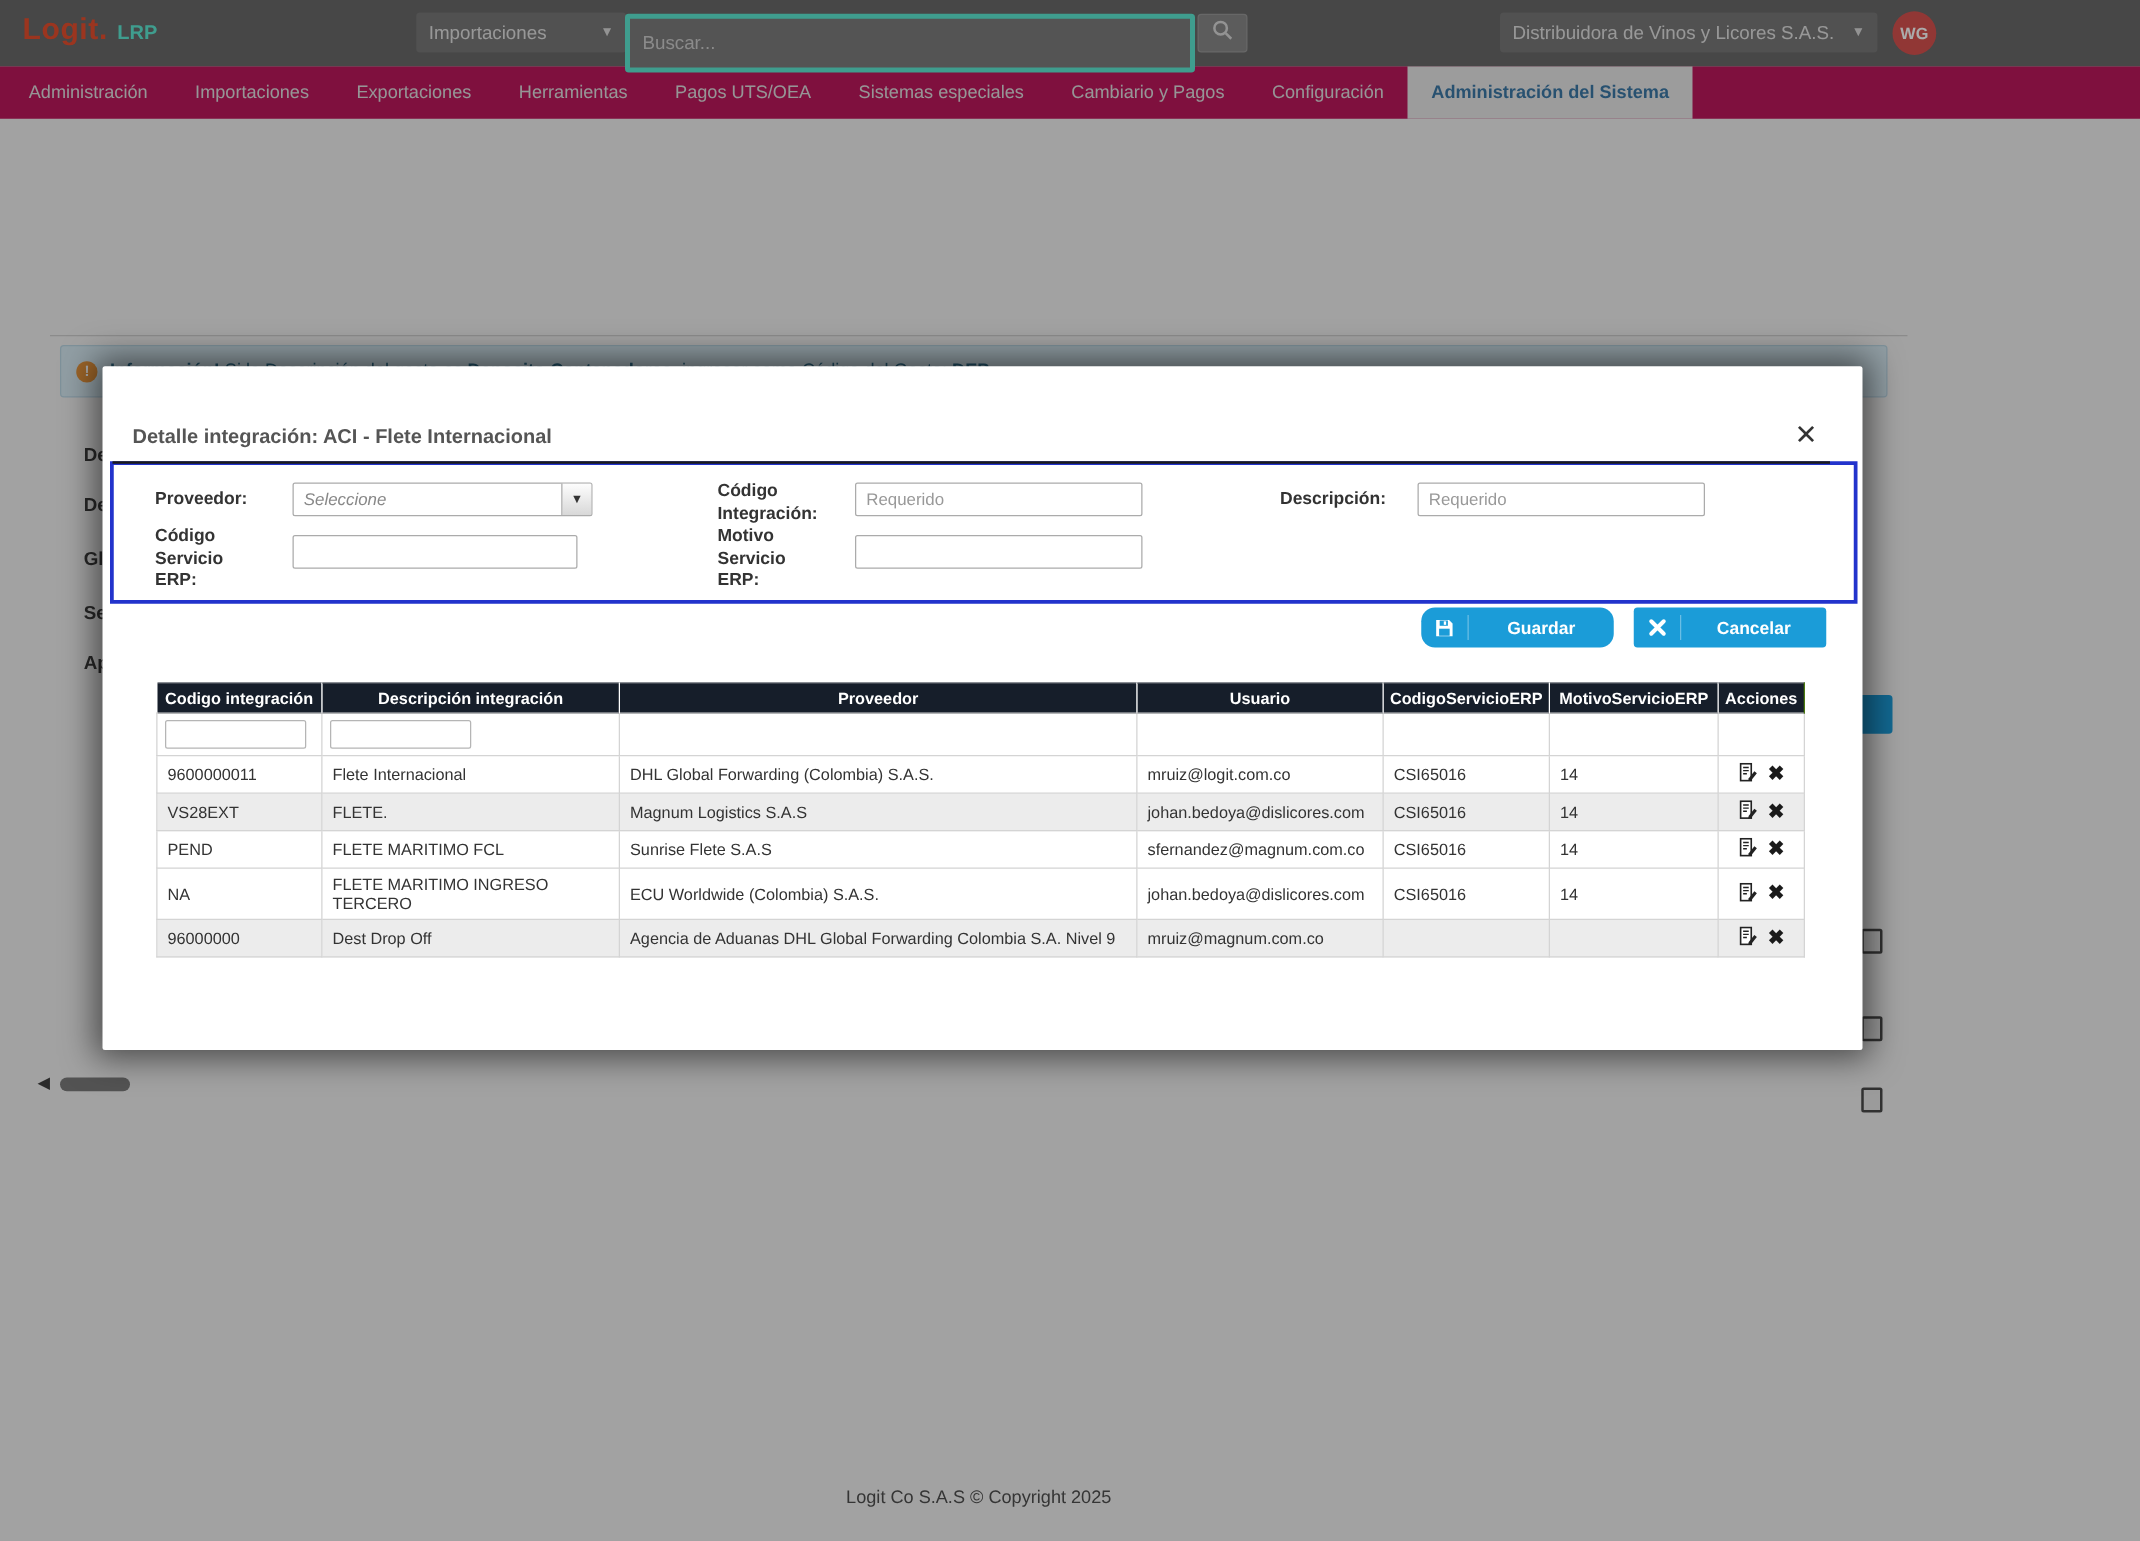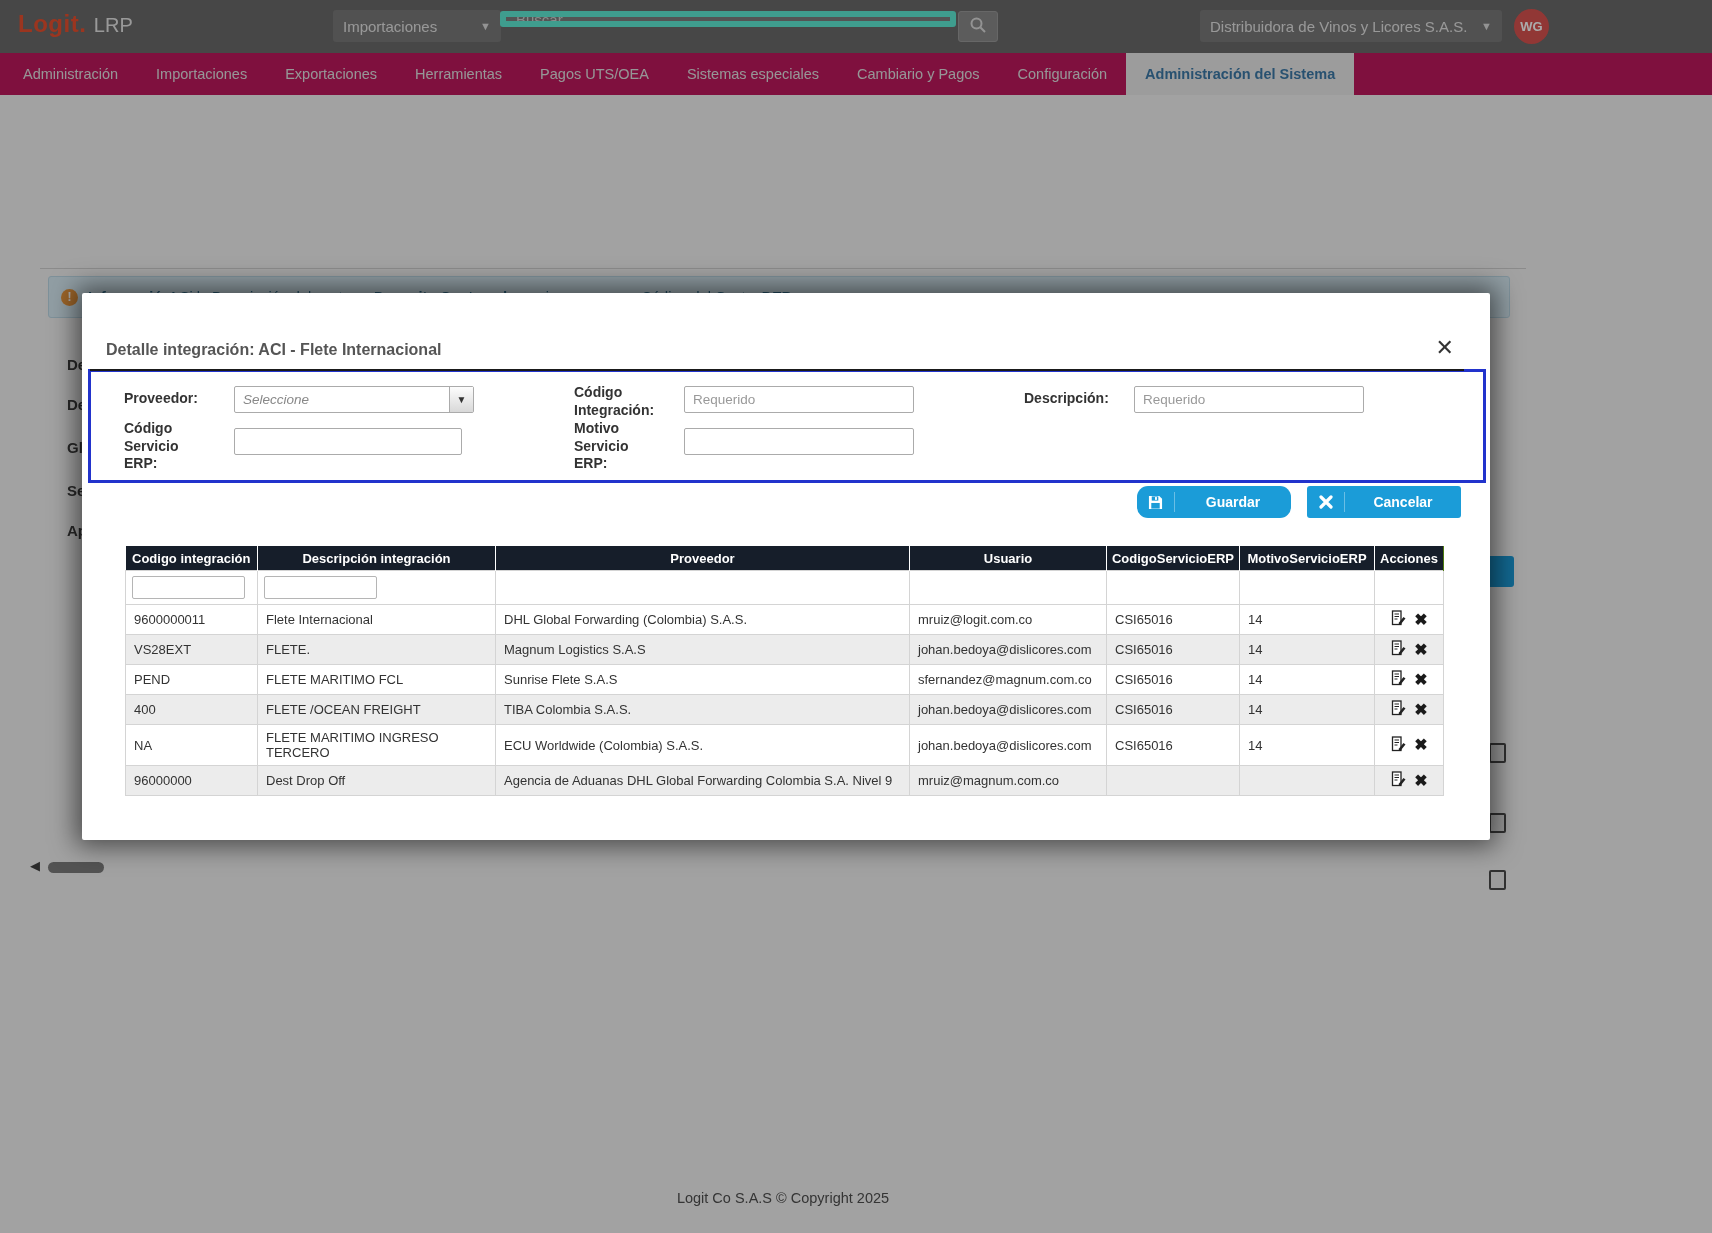--- a/index.html
+++ b/index.html
@@ -8,30 +8,30 @@
 
   .screen { position:absolute; inset:0; width:1712px; height:1233px; }
 
   
   .bg { position:absolute; inset:0; z-index:0; }
 
   header.topbar { position:relative; height:53px; background:#6a6a6a; }
   .logo-wrap { position:absolute; left:18px; top:10px; display:flex; align-items:baseline; }
   .logo { font-size:24px; font-weight:bold; color:#e8502f; letter-spacing:0.5px; }
   .logo-dot { color:#e8502f; font-weight:bold; font-size:24px; }
-  .product { margin-left:8px; font-size:20px; font-weight:normal; color:#e5e5e5; }
+  .product { margin-left:8px; font-size:16px; font-weight:bold; color:#5eead4; }
 
   .hdr-dd { position:absolute; display:flex; align-items:center; justify-content:space-between;
     background:rgba(255,255,255,0.10); border-radius:3px; color:#e3e3e3; font-size:15px; padding:0 10px; cursor:pointer; }
   .dd-module { left:333px; top:10px; width:168px; height:32px; }
   .dd-company { left:1200px; top:10px; width:302px; height:32px; font-size:15px; }
   .caret { font-size:11px; color:#dcdcdc; margin-left:8px; }
 
-  .hdr-search { position:absolute; left:500px; top:11px; width:456px; height:16px;
-    background:#7e7e7e; border:6px solid #5eead4; border-radius:3px; color:#d6d6d6; font-size:15px; padding:0 10px;
+  .hdr-search { position:absolute; left:500px; top:11px; width:456px; height:47px;
+    background:#7e7e7e; border:4px solid #5eead4; border-radius:3px; color:#d6d6d6; font-size:15px; padding:0 10px;
     font-family:"Liberation Sans", sans-serif; }
   .hdr-search::placeholder { color:#cfcfcf; }
   .search-btn { position:absolute; left:958px; top:11px; width:40px; height:31px; background:#8a8a8a;
     border:1px solid #9a9a9a; border-radius:3px; display:flex; align-items:center; justify-content:center; cursor:pointer; }
 
   .avatar { position:absolute; left:1514px; top:9px; width:35px; height:35px; border-radius:50%;
     background:#d9534f; color:#fff; font-size:13px; font-weight:bold; display:flex; align-items:center; justify-content:center; }
 
   nav.navbar { height:42px; background:#be185d; display:flex; align-items:stretch; padding-left:4px; }
   .tab { display:flex; align-items:center; padding:0 19px; font-size:14.5px; color:#e0e0e0; cursor:pointer; white-space:nowrap; }
@@ -290,33 +290,20 @@
             <td>Sunrise Flete S.A.S</td>
             <td>sfernandez@magnum.com.co</td>
             <td>CSI65016</td>
             <td>14</td>
             <td class="actions"><span class="act edit"><svg width="16" height="16" viewBox="0 0 16 16">
                   <rect x="2.5" y="1" width="8.5" height="13.5" fill="#fff" stroke="#222" stroke-width="1.3"></rect>
                   <path d="M4.5 4h4.5M4.5 6.5h4.5M4.5 9h3" stroke="#222" stroke-width="1.1"></path>
                   <path d="M9 12.5l4.5-5.6 2 1.6-4.5 5.6-2.5.6z" fill="#222"></path>
                 </svg></span><span class="act del">✖</span></td>
           </tr>
-          <tr class="alt">
-            <td>400</td>
-            <td>FLETE /OCEAN FREIGHT</td>
-            <td>TIBA Colombia S.A.S.</td>
-            <td>johan.bedoya@dislicores.com</td>
-            <td>CSI65016</td>
-            <td>14</td>
-            <td class="actions"><span class="act edit"><svg width="16" height="16" viewBox="0 0 16 16">
-                  <rect x="2.5" y="1" width="8.5" height="13.5" fill="#fff" stroke="#222" stroke-width="1.3"></rect>
-                  <path d="M4.5 4h4.5M4.5 6.5h4.5M4.5 9h3" stroke="#222" stroke-width="1.1"></path>
-                  <path d="M9 12.5l4.5-5.6 2 1.6-4.5 5.6-2.5.6z" fill="#222"></path>
-                </svg></span><span class="act del">✖</span></td>
-          </tr>
           <tr>
             <td>NA</td>
             <td>FLETE MARITIMO INGRESO TERCERO</td>
             <td>ECU Worldwide (Colombia) S.A.S.</td>
             <td>johan.bedoya@dislicores.com</td>
             <td>CSI65016</td>
             <td>14</td>
             <td class="actions"><span class="act edit"><svg width="16" height="16" viewBox="0 0 16 16">
                   <rect x="2.5" y="1" width="8.5" height="13.5" fill="#fff" stroke="#222" stroke-width="1.3"></rect>
                   <path d="M4.5 4h4.5M4.5 6.5h4.5M4.5 9h3" stroke="#222" stroke-width="1.1"></path>

